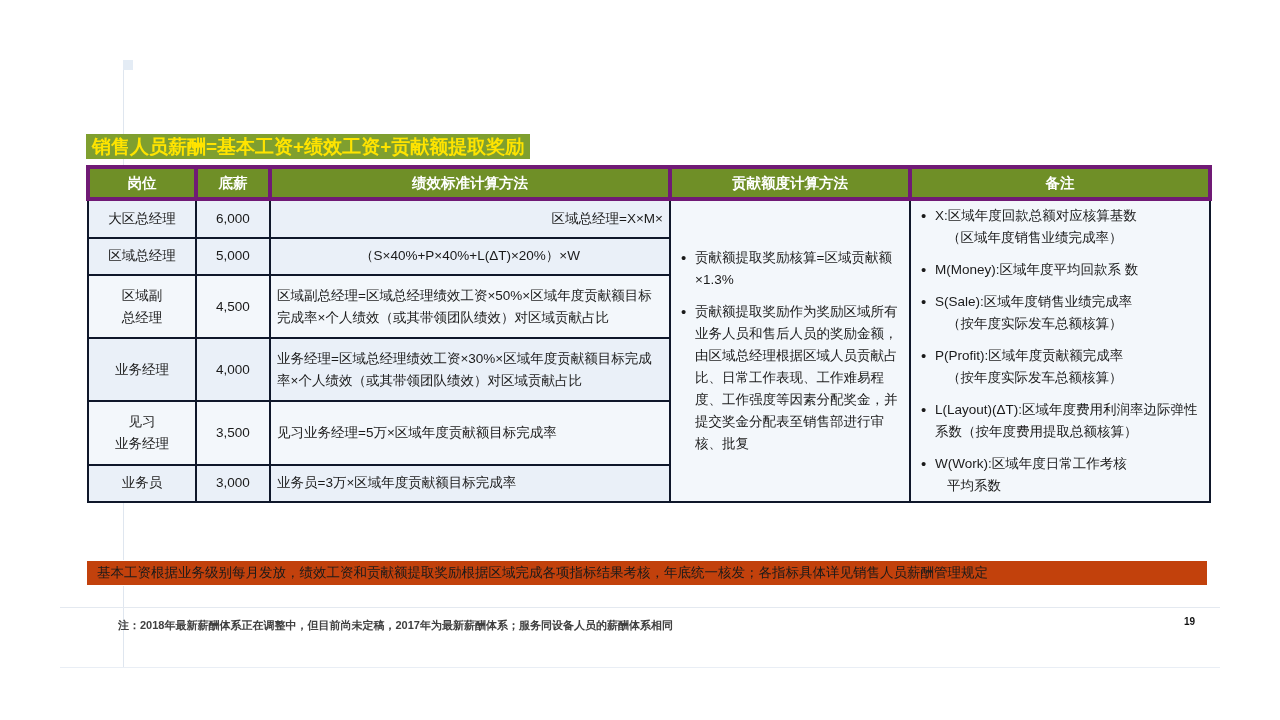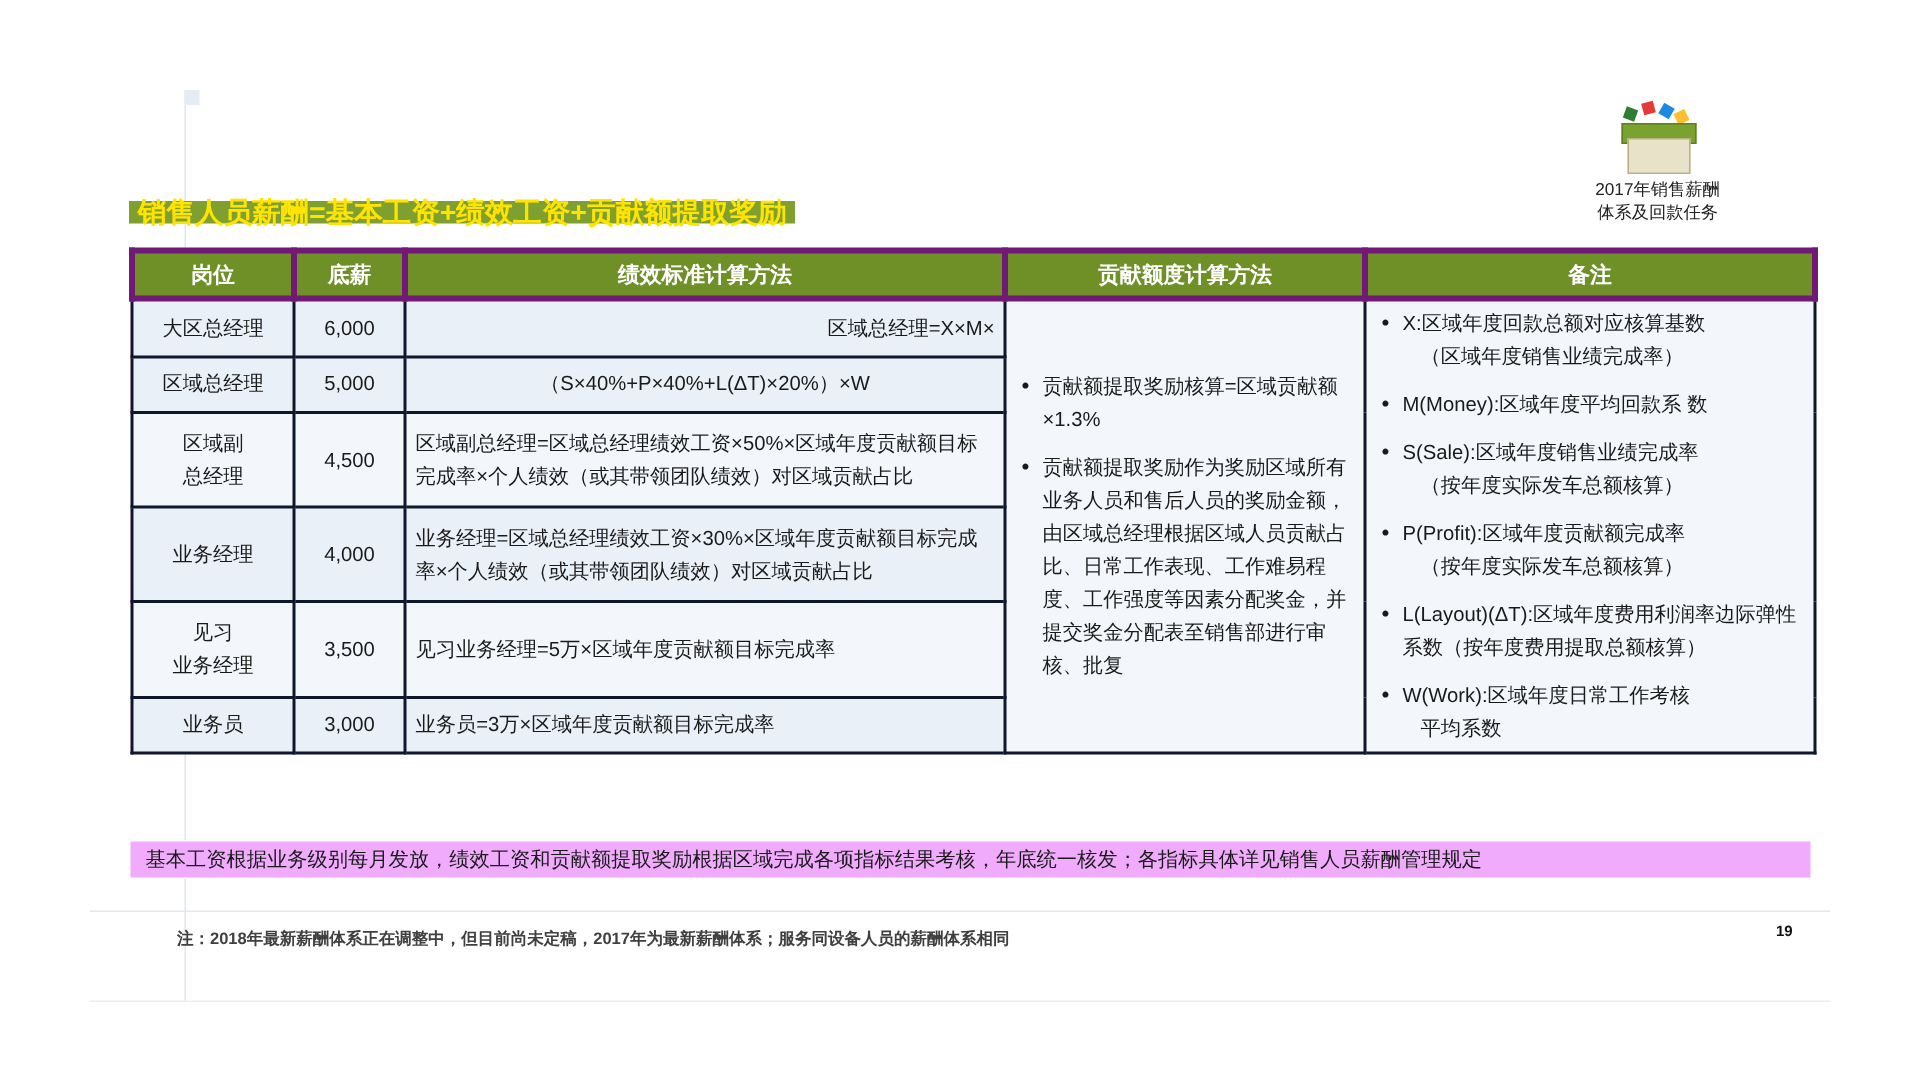--- a/index.html
+++ b/index.html
@@ -102,21 +102,21 @@
     font-size: 11.5px;
     color: #222222;
     line-height: 15px;
   }
 
   
   .formula-bar {
     position: absolute;
     left: 86px;
     top: 134px;
-    height: 15px;
+    height: 25px;
     padding: 0 6px;
     background: #7f9f2f;
     display: flex;
     align-items: center;
   }
   .formula-bar span {
     color: #ffe400;
     font-size: 19px;
     font-weight: bold;
     white-space: nowrap;
@@ -185,21 +185,21 @@
   }
   ul.bullets li .indent { display: block; padding-left: 12px; }
 
   
   .tbl-footer {
     position: absolute;
     left: 86px;
     top: 560px;
     width: 1122px;
     box-sizing: border-box;
-    background: #f0abfc;
+    background: #c2410c;
     border: 1px solid #ffffff;
     height: 26px;
     line-height: 24px;
     font-size: 13.5px;
     color: #1a1a1a;
     padding-left: 10px;
     white-space: nowrap;
   }
 
   
@@ -233,34 +233,20 @@
 </head>
 <body>
 
 <div class="slide">
 
   <div class="deco-line-left"></div>
   <div class="deco-box"></div>
   <div class="deco-line-bottom"></div>
 
 
-  <div class="logo-wrap">
-    <div class="logo-art">
-      <div class="sp sp1"></div>
-      <div class="sp sp2"></div>
-      <div class="sp sp3"></div>
-      <div class="sp sp4"></div>
-      <div class="lid"></div>
-      <div class="body"></div>
-    </div>
-    <div class="logo-caption">
-      <div>2017年销售薪酬</div>
-      <div>体系及回款任务</div>
-    </div>
-  </div>
 
   <div class="formula-bar">
     <span>销售人员薪酬=基本工资+绩效工资+贡献额提取奖励</span>
   </div>
 
   <table class="tbl">
     <colgroup>
       <col class="col-post">
       <col class="col-base">
       <col class="col-perf">

